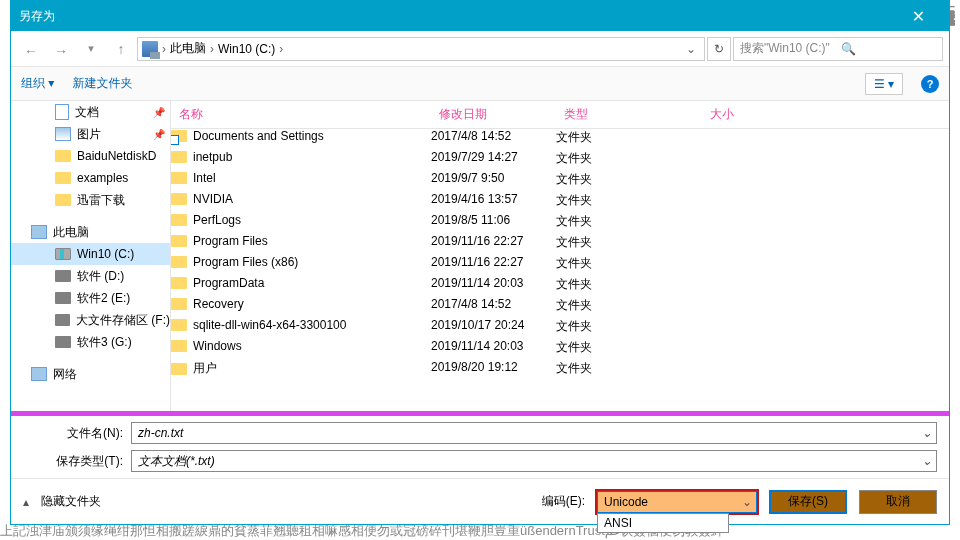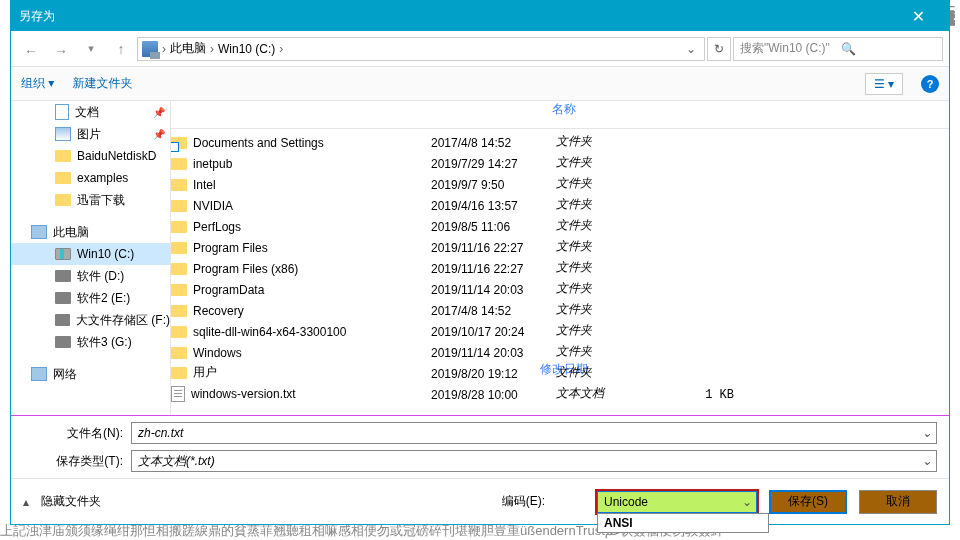--- a/index.html
+++ b/index.html
@@ -41,49 +41,49 @@
 .tree-top { padding-left: 20px; }
 .ti-folder { width: 16px; height: 12px; background: #ffd96a; border-radius: 1px; }
 .ti-doc { width: 14px; height: 16px; border: 1px solid #6aa0d8; background: #fff; }
 .ti-pic { width: 16px; height: 14px; border: 1px solid #6aa0d8; background: linear-gradient(#a0c8e8, #fff); }
 .ti-pc { width: 16px; height: 14px; border: 1px solid #6aa0d8; background: #a0c8e8; }
 .ti-drive { width: 16px; height: 12px; background: #808080; border-radius: 1px; }
 .ti-drive.c { background: linear-gradient(90deg,#aaa 30%, #3ac0d0 30%, #3ac0d0 60%, #aaa 60%); border: 1px solid #888; }
 .pin { color: #888; font-size: 10px; margin-left: auto; margin-right: 4px; }
 
 .filelist { flex: 1; display: flex; flex-direction: column; overflow: hidden; }
-.fl-header { height: 28px; display: flex; align-items: center; border-bottom: 1px solid #e5e5e5; color: #3b82f6; flex-direction: column; }
+.fl-header { height: 28px; display: flex; align-items: center; border-bottom: 1px solid #e5e5e5; color: #ec4899; }
 .fl-header > div { padding-left: 8px; }
 .col-name { flex: 0 0 260px; }
 .col-date { flex: 0 0 125px; }
-.col-type { flex: 0 0 110px; font-style: italic; }
+.col-type { flex: 0 0 110px; }
 .col-size { flex: 0 0 80px; text-align: right; padding-right: 12px; font-family: Liberation Mono, monospace; }
 .fl-body { flex: 1; overflow-y: auto; }
-.fl-row { height: 21px; display: flex; align-items: flex-end; }
+.fl-row { height: 21px; display: flex; align-items: flex-start; }
 .fl-row .col-name { display: flex; align-items: center; gap: 6px; }
 .fi-folder { width: 16px; height: 12px; background: #ffd96a; border-radius: 1px; flex-shrink: 0; }
 .fi-short { width: 16px; height: 12px; background: #ffd96a; border-radius: 1px; position: relative; flex-shrink: 0; }
 .fi-short::after { content: ""; position: absolute; left: -2px; bottom: -3px; width: 8px; height: 8px; background: #fff; border: 1px solid #0078d7; font-size: 7px; }
 .fi-txt { width: 14px; height: 16px; border: 1px solid #999; background: #fff; flex-shrink: 0; position: relative; }
 .fi-txt::before { content: ""; position: absolute; top: 3px; left: 2px; right: 2px; height: 1px; background: #999; box-shadow: 0 3px #999, 0 6px #999; }
 
 
-.fields { padding: 6px 12px; display: flex; flex-direction: column; gap: 6px; border-top: 1px solid #d946ef; }
+.fields { padding: 6px 12px; display: flex; flex-direction: column; gap: 6px; border-top: 5px solid #d946ef; }
 .field-row { display: flex; align-items: center; gap: 8px; }
 .field-row label { width: 100px; text-align: right; }
 .field-row .fld { flex: 1; height: 22px; border: 1px solid #888; padding: 0 6px; display: flex; align-items: center; position: relative; font-style: italic; }
 .fld .chev { position: absolute; right: 4px; color: #555; }
 
 .bottombar { height: 46px; display: flex; align-items: center; padding: 0 12px; gap: 12px; border-top: 1px solid #e5e5e5; }
 .hide-triangle { color: #555; }
 .bottombar .spacer { flex: 1; }
 .enc-label { }
-.enc-select { width: 160px; height: 22px; border: 1px solid #0078d7; background: #bef264; padding: 0 6px; position: relative; display: flex; align-items: center; box-shadow: 0 0 0 2px #c01818; margin-left: 40px; }
+.enc-select { width: 160px; height: 22px; border: 1px solid #0078d7; background: #fdba74; padding: 0 6px; position: relative; display: flex; align-items: center; box-shadow: 0 0 0 2px #c01818; }
 .enc-select .chev { position: absolute; right: 4px; color: #555; }
-.enc-drop { position: absolute; left: -1px; top: 21px; width: 172px; border: 1px solid #888; background: #fff; padding: 2px 6px; font-weight: bold; }
+.enc-drop { position: absolute; left: -1px; top: 21px; width: 132px; border: 1px solid #888; background: #fff; padding: 2px 6px; }
 .btn { width: 78px; height: 24px; border: 1px solid #888; background: #a16207; display: flex; align-items: center; justify-content: center; }
 .btn.primary { border: 1px solid #0078d7; box-shadow: inset 0 0 0 1px #0078d7; }
 
 
 .bg-garble { position: absolute; inset: 0; z-index: -1; color: #888; font-size: 14px; line-height: 18px; word-break: break-all; padding: 0 2px; writing-mode: vertical-rl; }
 .bg-garble2 { position: absolute; left:0; right:0; bottom:0; z-index:-1; color:#888; font-size:13px; white-space:nowrap; overflow:hidden; }
 </style>
 </head>
 <body>
 
@@ -292,29 +292,20 @@
           </div>
           <div class="fl-row">
             <div class="col-name">
               <span class="fi-folder"></span>
               <span>用户</span>
             </div>
             <div class="col-date">2019/8/20 19:12</div>
             <div class="col-type">文件夹</div>
             <div class="col-size"></div>
           </div>
-          <div class="fl-row">
-            <div class="col-name">
-              <span class="fi-txt"></span>
-              <span>windows-version.txt</span>
-            </div>
-            <div class="col-date">2019/8/28 10:00</div>
-            <div class="col-type">文本文档</div>
-            <div class="col-size">1 KB</div>
-          </div>
         </div>
     </div>
   </div>
 
   <div class="fields">
     <div class="field-row">
       <label>文件名(N):</label>
       <div class="fld">
         <span>zh-cn.txt</span>
         <span class="chev">⌄</span>

